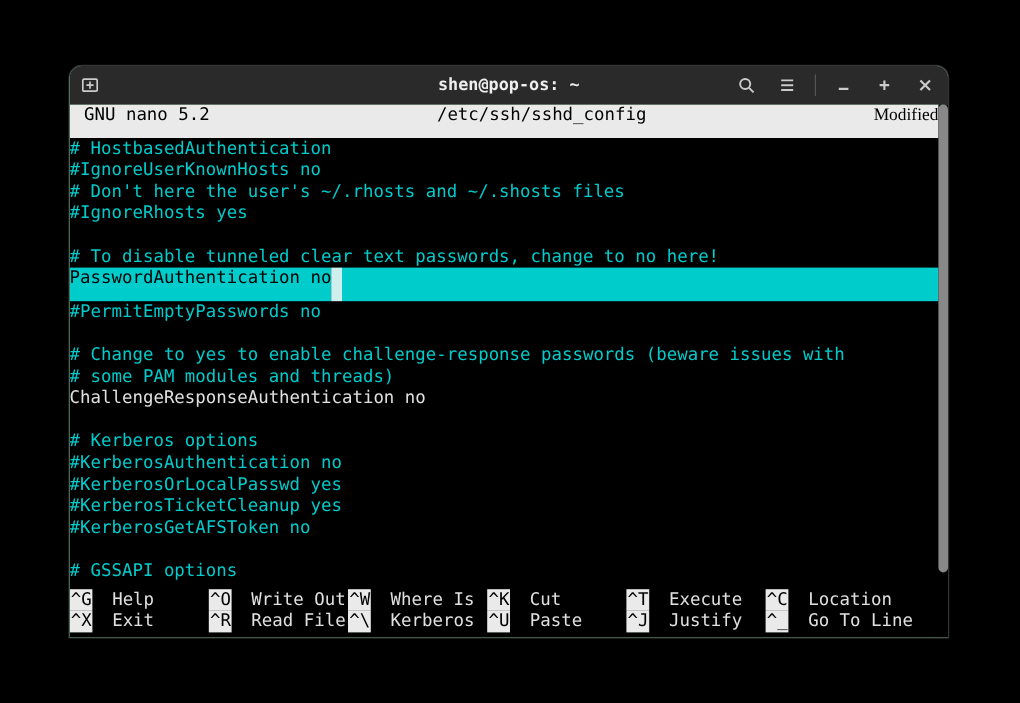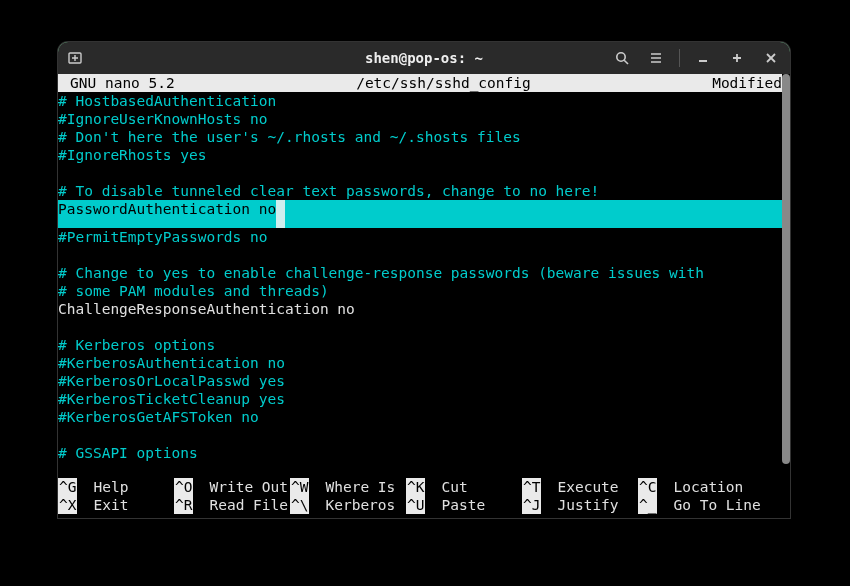--- a/index.html
+++ b/index.html
@@ -6,21 +6,21 @@
   body {
     background: #000;
     width: 850px;
     height: 586px;
     font-family: "DejaVu Sans Mono", "Liberation Mono", monospace;
     font-size: 14.5px;
     position: relative;
   }
   .window {
     position: absolute;
-    top: 42px;
+    top: 55px;
     left: 58px;
     width: 732px;
     height: 476px;
     background: #86efac;
     border-radius: 10px 10px 0 0;
     overflow: hidden;
     display: flex;
     flex-direction: column;
     box-shadow: 0 0 0 1px #333;
   }
@@ -76,27 +76,27 @@
     flex: 1;
     background: #000;
     position: relative;
     padding: 0;
     overflow: hidden;
   }
   .statusbar {
     background: #eaeaea;
     color: #000;
     display: flex;
-    height: 18px;
+    height: 28px;
     line-height: 18px;
     padding: 0 4px;
   }
   .sb-left { flex: 0 0 auto; padding-left: 8px; }
   .sb-mid { flex: 1; text-align: center; }
-  .sb-right { flex: 0 0 auto; padding-right: 4px; }
+  .sb-right { flex: 0 0 auto; padding-right: 4px; font-family: Liberation Serif, serif; }
   .content {
     padding: 0 0 0 0;
   }
   .line {
     height: 18px;
     line-height: 18px;
     white-space: pre;
     padding-left: 0;
   }
   .comment { color: #00cccc; }

